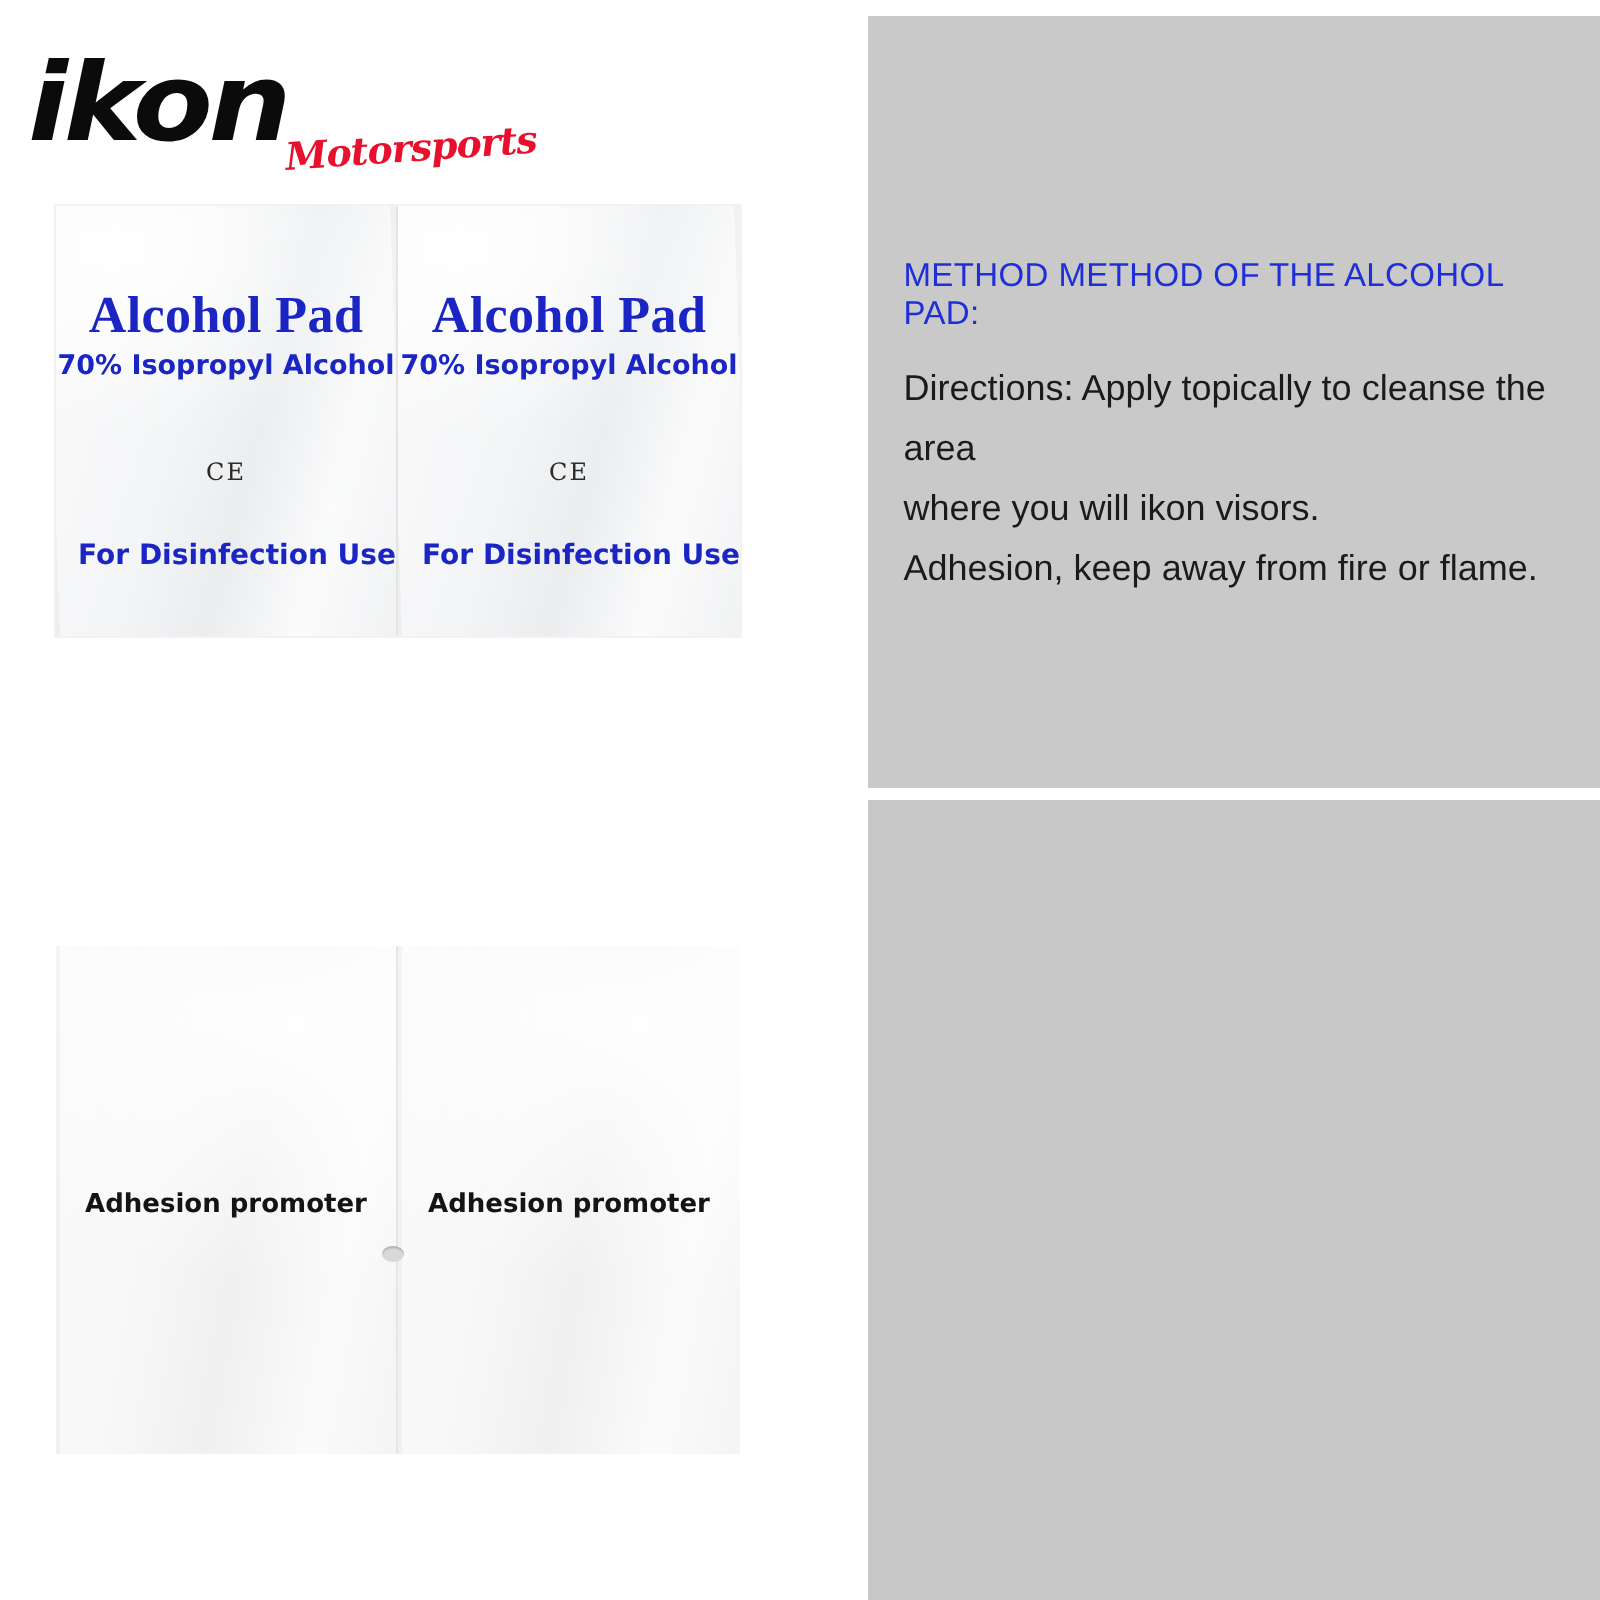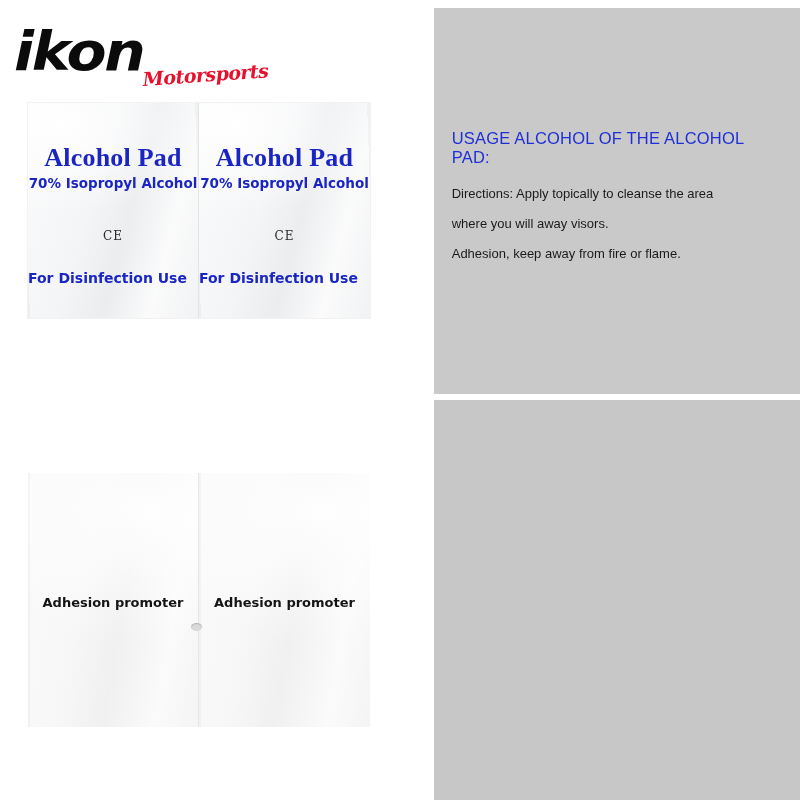--- a/index.html
+++ b/index.html
@@ -183,21 +183,21 @@
     font-family: "DejaVu Serif", serif;
     font-size: 12px;
     letter-spacing: 1px;
     z-index: 2;
   }
   .pad-foot {
     position: absolute;
     left: 0;
     right: 0;
     bottom: 32px;
-    text-align: left;
+    text-align: right;
     color: #1a25c4;
     font-family: "DejaVu Sans", sans-serif;
     font-weight: 700;
     font-size: 14px;
     z-index: 2;
   }
 
   
   .promoter-photo {
     position: absolute;
@@ -265,21 +265,21 @@
   .instr-heading {
     color: #1f2fd8;
     font-family: "Liberation Sans", sans-serif;
     font-size: 16.5px;
     letter-spacing: 0.2px;
     margin: 0 0 12px 0;
     font-weight: 400;
   }
   .instr-line {
     font-family: "Liberation Sans", sans-serif;
-    font-size: 13px;
+    font-size: 18px;
     line-height: 30px;
     color: #1b1b1b;
     margin: 0;
     white-space: pre-wrap;
   }
 </style>
 </head>
 <body>
 
 <div class="page">
@@ -307,23 +307,23 @@
           <div class="pad-sub">70% Isopropyl Alcohol</div>
           <div class="pad-ce">CE</div>
           <div class="pad-foot">For Disinfection Use</div>
         </div>
       </div>
 
     </div>
 
     <div class="panel-right">
       <div class="instructions instr-top">
-        <p class="instr-heading">USAGE ALCOHOL OF THE ALCOHOL PAD:</p>
+        <p class="instr-heading">METHOD METHOD OF THE ALCOHOL PAD:</p>
         <p class="instr-line">Directions: Apply topically to cleanse the area</p>
-        <p class="instr-line">where you will away visors.</p>
+        <p class="instr-line">where you will ikon visors.</p>
         <p class="instr-line">Adhesion, keep away from fire or flame.</p>
       </div>
     </div>
 
   </div>
 
   <div class="gap"></div>
 
   <div class="panel panel-bottom">
 

